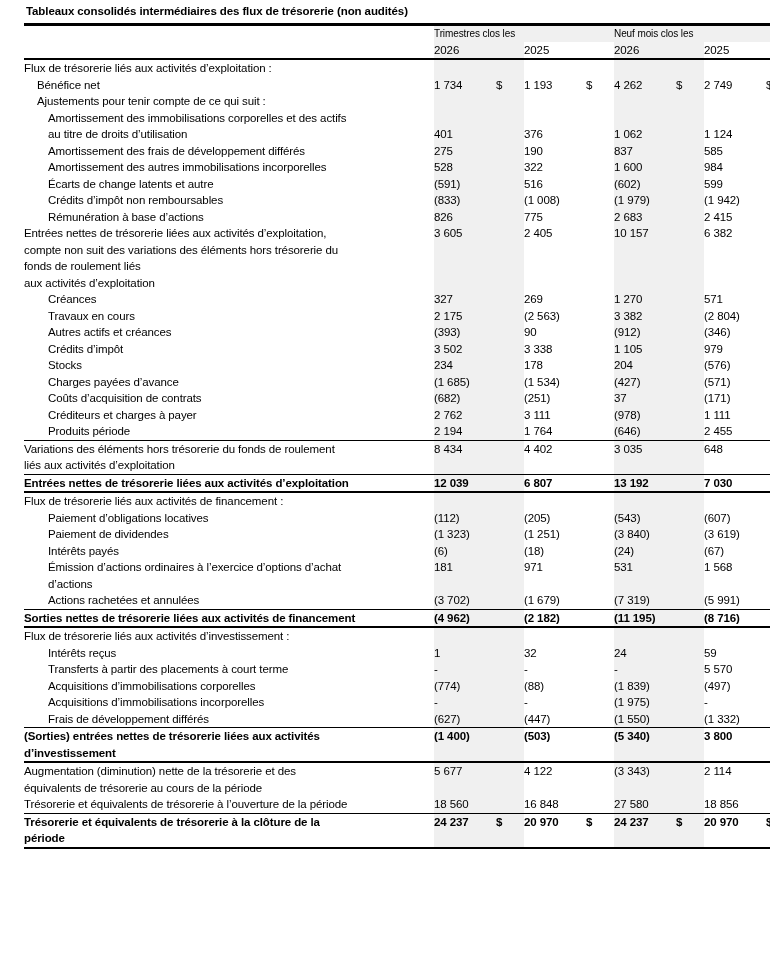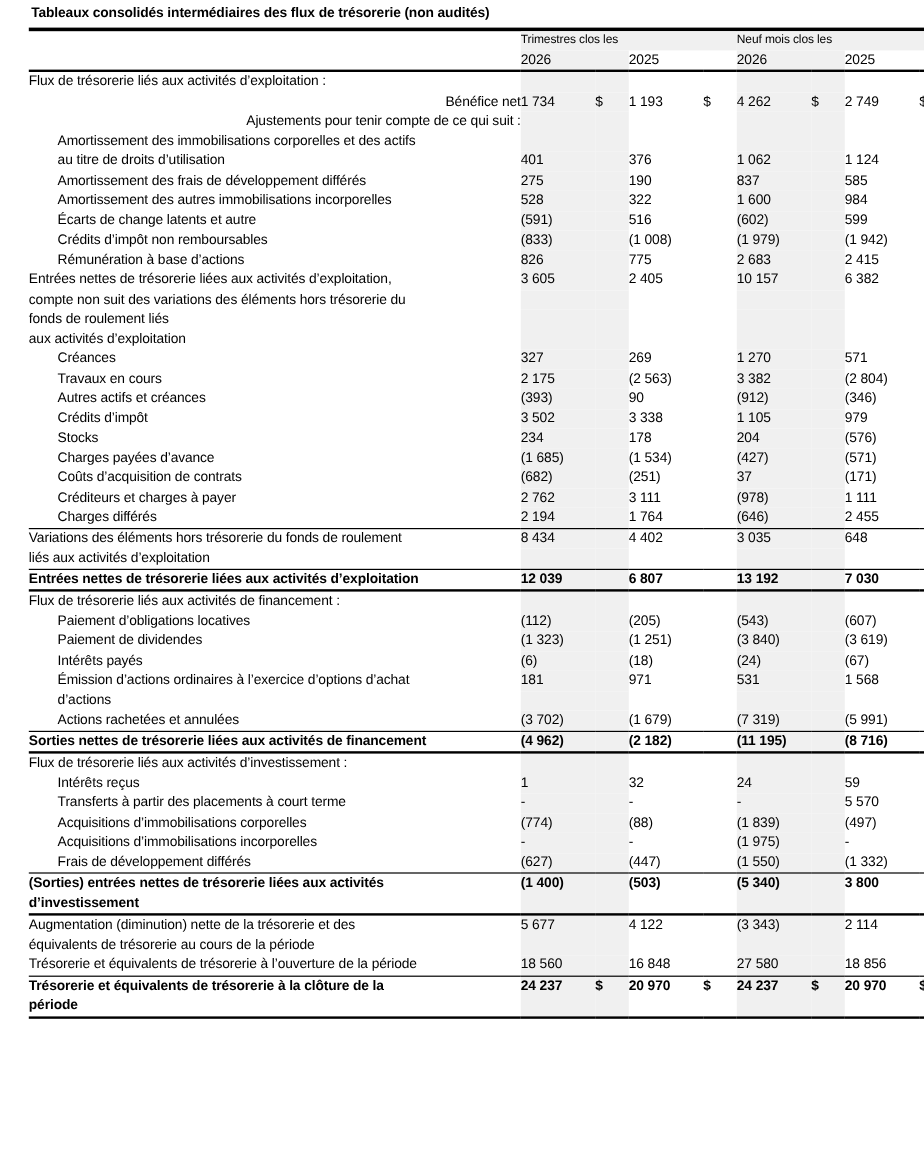--- a/index.html
+++ b/index.html
@@ -74,21 +74,21 @@
     font-size: 11.5px;
     line-height: 16px;
     padding-bottom: 2px;
   }
 
   
   .lbl {
     padding: 1px 4px 1px 2px;
     line-height: 16.5px;
   }
-  .lbl.i1 { padding-left: 13px; text-align: right; }
+  .lbl.i1 { padding-left: 13px; }
   .lbl.i2 { padding-left: 24px; }
   .lbl.b { font-weight: bold; }
   .num {
     text-align: right;
     padding: 1px 6px 1px 2px;
     line-height: 16.5px;
     white-space: nowrap;
   }
   .num.b { font-weight: bold; }
   .dol {
@@ -372,21 +372,21 @@
           <td class="num shade">2 762</td>
           <td class="dol shade"></td>
           <td class="num">3 111</td>
           <td class="dol"></td>
           <td class="num shade">(978)</td>
           <td class="dol shade"></td>
           <td class="num">1 111</td>
           <td class="dol"></td>
         </tr>
         <tr class="rule-thin">
-          <td class="lbl i2">Charges différés</td>
+          <td class="lbl i2">Produits période</td>
           <td class="num shade">2 194</td>
           <td class="dol shade"></td>
           <td class="num">1 764</td>
           <td class="dol"></td>
           <td class="num shade">(646)</td>
           <td class="dol shade"></td>
           <td class="num">2 455</td>
           <td class="dol"></td>
         </tr>
         <tr>

